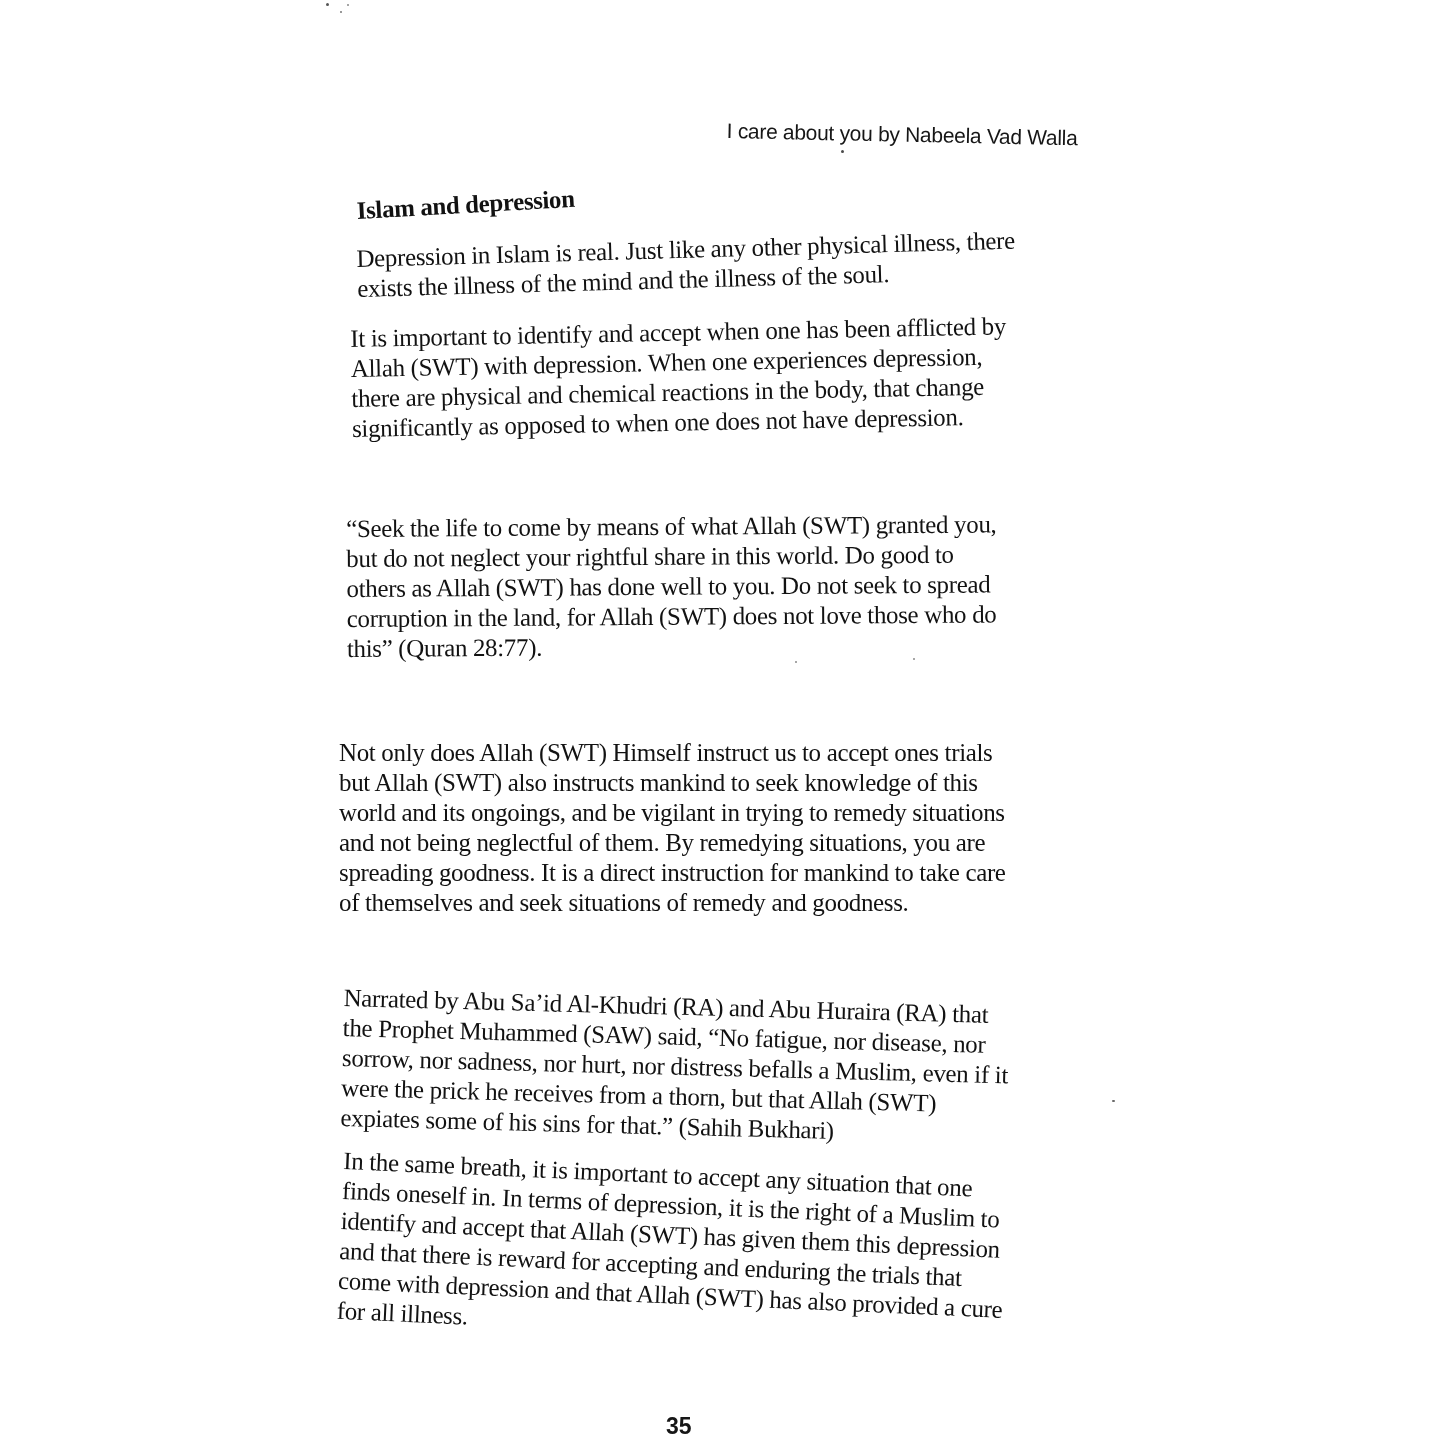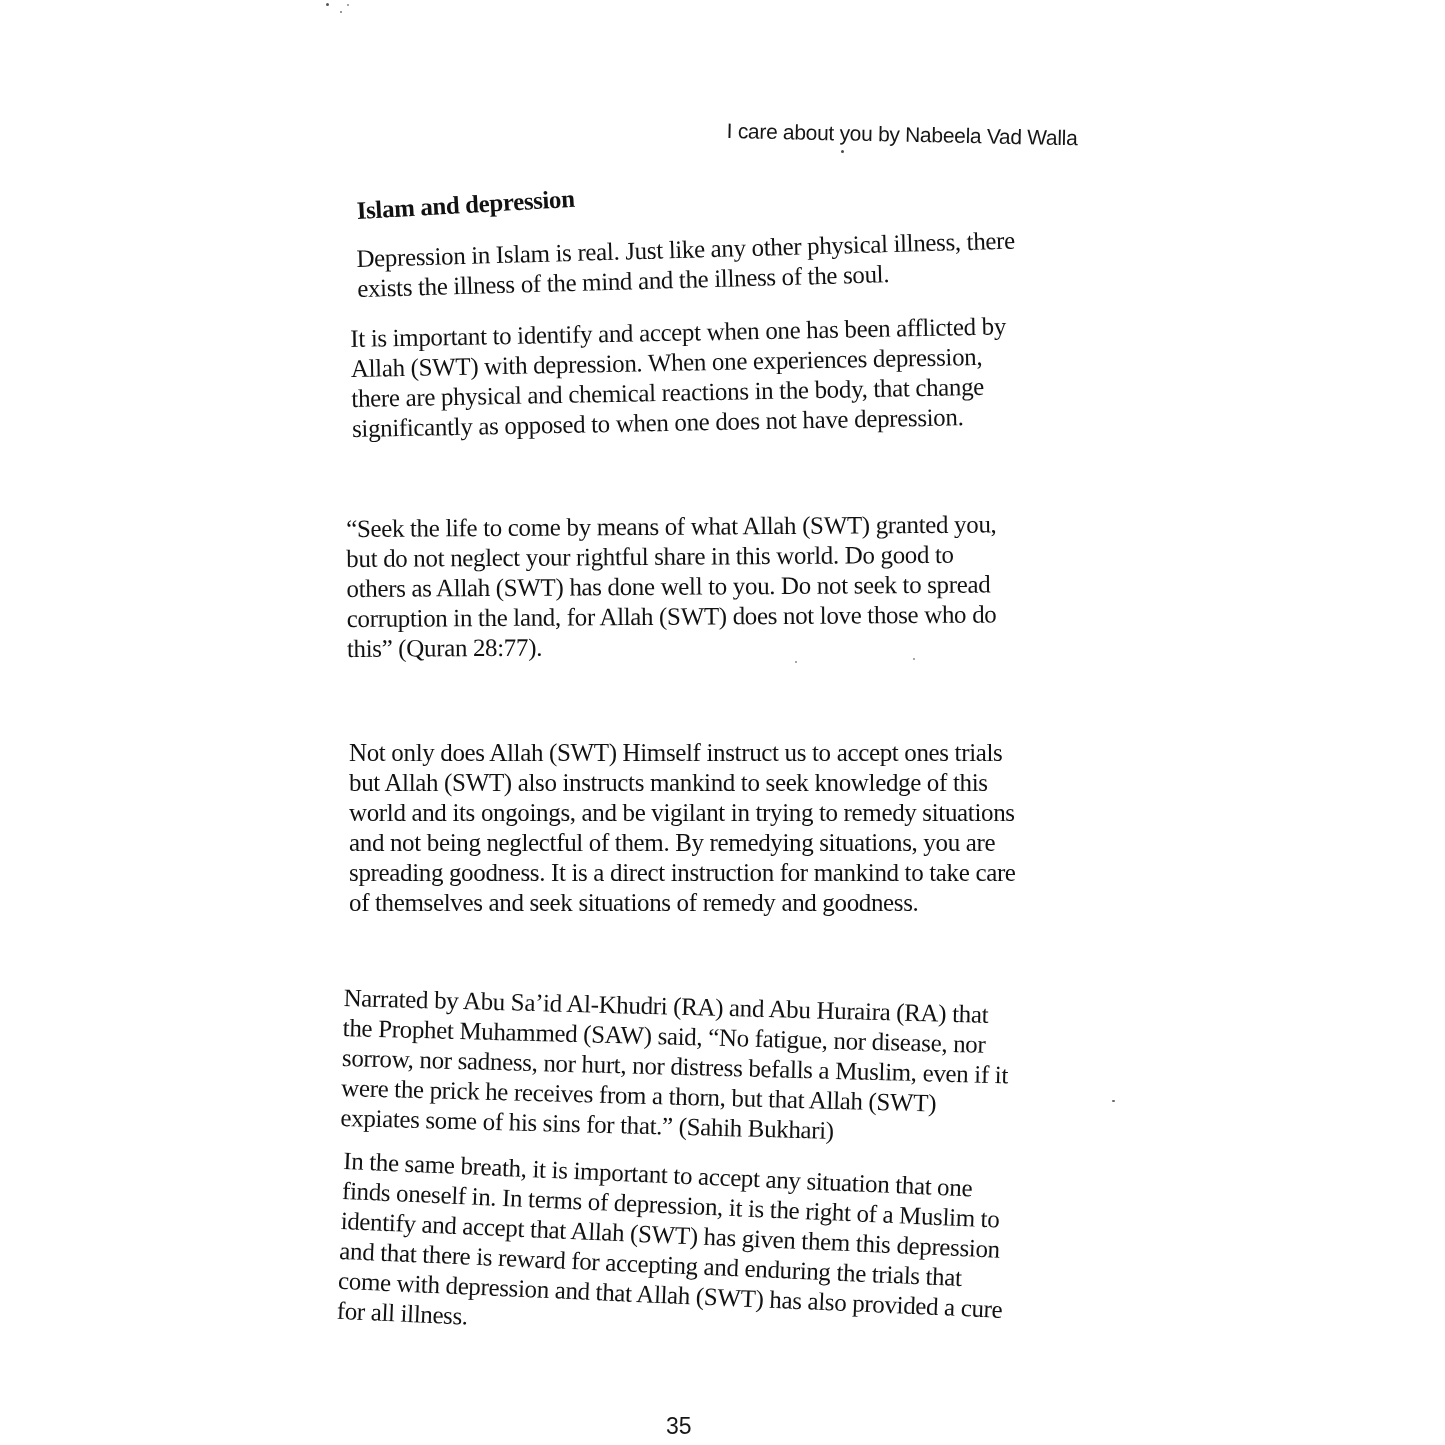--- a/index.html
+++ b/index.html
@@ -44,30 +44,30 @@
     font-size: 25px;
     line-height: 30px;
     letter-spacing: -0.35px;
     white-space: pre-line;
     transform-origin: left top;
     color: #121212;
   }
   .p1 { left: 356px; top: 244px; transform: rotate(-1.6deg); }
   .p2 { left: 350px; top: 324px; transform: rotate(-1.1deg); }
   .p3 { left: 346px; top: 514px; transform: rotate(-0.4deg); }
-  .p4 { left: 349px; top: 738px; transform: rotate(0deg); }
+  .p4 { left: 339px; top: 738px; transform: rotate(0deg); }
   .p5 { left: 344px; top: 983px; transform: rotate(1.5deg); }
   .p6 { left: 344px; top: 1146px; transform: rotate(2.5deg); }
   .page-number {
     position: absolute;
     left: 666px;
     top: 1413px;
     font-family: "Liberation Sans", sans-serif;
     font-size: 23px;
-    font-weight: normal;
+    font-weight: bold;
     color: #161616;
   }
   .speck {
     position: absolute;
     background: #6a6a6a;
     border-radius: 50%;
   }
   .speck.s1 { left: 326px; top: 3px;    width: 3px; height: 3px; background:#555; }
   .speck.s2 { left: 340px; top: 11px;   width: 2px; height: 2px; background:#777; }
   .speck.s3 { left: 347px; top: 4px;    width: 2px; height: 2px; background:#888; }

